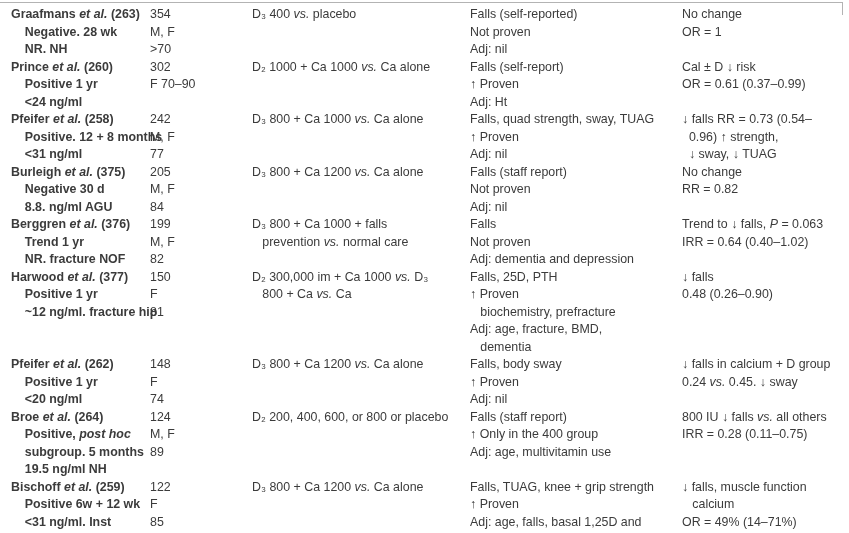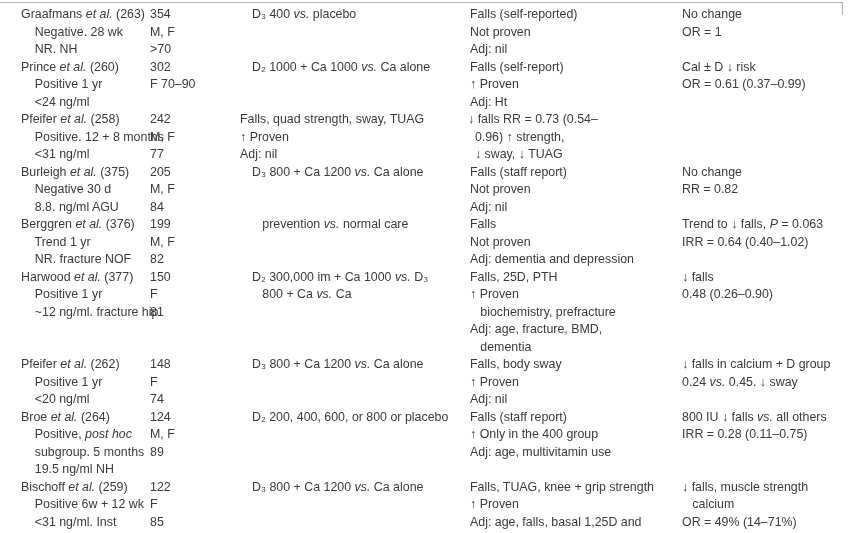--- a/index.html
+++ b/index.html
@@ -11,21 +11,21 @@
   }
   .table-wrap{
     position:relative;width:843px;margin-top:2px;
     border-top:1px solid #b3b3b3;padding-top:3px;
   }
   .edge-tick{
     position:absolute;top:0;left:842px;width:1px;height:12px;background:#b3b3b3;
   }
   .row{display:grid;grid-template-columns:150px 82px 230px 214px 1fr;}
   .cell{min-width:0;}
-  .cell.study{padding-left:21px;}
+  .cell.study{padding-left:11px;font-weight:bold;}
   .cell.n{text-align:left;}
   .cell.intervention{padding-left:20px;}
   .cell.outcome{padding-left:8px;}
   .cell.result{padding-left:6px;}
   .line{height:17.5px;line-height:17.5px;white-space:pre;overflow:visible;}
   i{font-style:italic;}
 </style>
 </head>
 <body>
 
@@ -85,20 +85,23 @@
     <div class="cell study">
           <div class="line">Pfeifer <i>et al.</i> (258)</div>
           <div class="line">    Positive. 12 + 8 months</div>
           <div class="line">    &lt;31 ng/ml</div>
         </div>
     <div class="cell n">
           <div class="line">242</div>
           <div class="line">M, F</div>
           <div class="line">77</div>
         </div>
+    <div class="cell intervention">
+          <div class="line">D₃ 800 + Ca 1000 <i>vs.</i> Ca alone</div>
+        </div>
     <div class="cell outcome">
           <div class="line">Falls, quad strength, sway, TUAG</div>
           <div class="line">↑ Proven</div>
           <div class="line">Adj: nil</div>
         </div>
     <div class="cell result">
           <div class="line">↓ falls RR = 0.73 (0.54–</div>
           <div class="line">  0.96) ↑ strength,</div>
           <div class="line">  ↓ sway, ↓ TUAG</div>
         </div>
@@ -134,20 +137,21 @@
           <div class="line">Berggren <i>et al.</i> (376)</div>
           <div class="line">    Trend 1 yr</div>
           <div class="line">    NR. fracture NOF</div>
         </div>
     <div class="cell n">
           <div class="line">199</div>
           <div class="line">M, F</div>
           <div class="line">82</div>
         </div>
     <div class="cell intervention">
+          <div class="line">D₃ 800 + Ca 1000 + falls</div>
           <div class="line">   prevention <i>vs.</i> normal care</div>
         </div>
     <div class="cell outcome">
           <div class="line">Falls</div>
           <div class="line">Not proven</div>
           <div class="line">Adj: dementia and depression</div>
         </div>
     <div class="cell result">
           <div class="line">Trend to ↓ falls, <i>P</i> = 0.063</div>
           <div class="line">IRR = 0.64 (0.40–1.02)</div>
@@ -247,19 +251,19 @@
     <div class="cell intervention">
           <div class="line">D₃ 800 + Ca 1200 <i>vs.</i> Ca alone</div>
         </div>
     <div class="cell outcome">
           <div class="line">Falls, TUAG, knee + grip strength</div>
           <div class="line">↑ Proven</div>
           <div class="line">Adj: age, falls, basal 1,25D and</div>
           <div class="line">   25D, observation time</div>
         </div>
     <div class="cell result">
-          <div class="line">↓ falls, muscle strength</div>
+          <div class="line">↓ falls, muscle function</div>
           <div class="line">   calcium</div>
           <div class="line">OR = 49% (14–71%)</div>
         </div>
   </div>
 </div>
 </div>
 
 </body></html>

